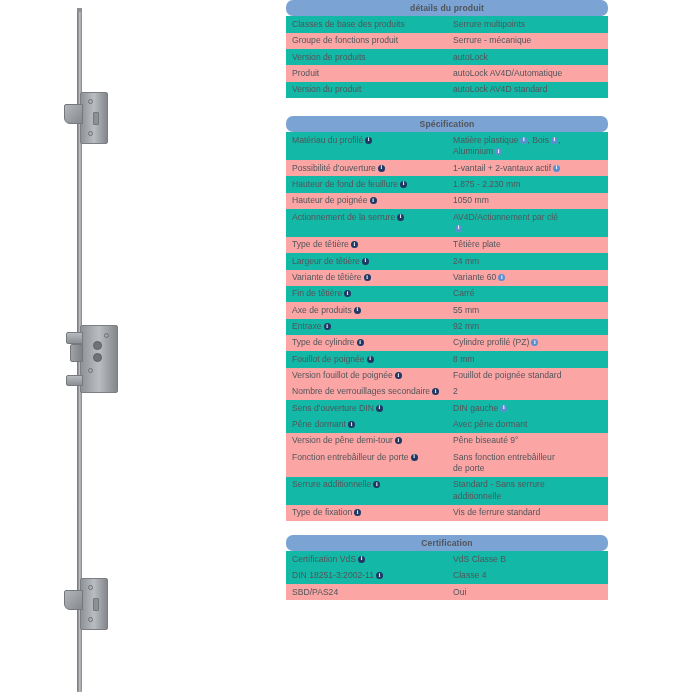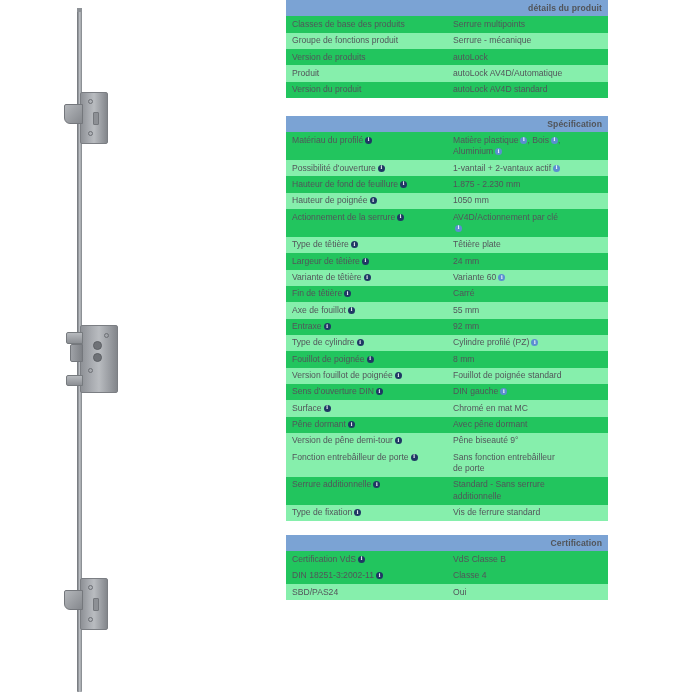--- a/index.html
+++ b/index.html
@@ -117,32 +117,33 @@
     border-collapse: collapse;
     table-layout: fixed;
     margin: 0;
   }
   .section-head {
     background: #7ba3d4;
     color: #ffffff;
     font-size: 9.5px;
     font-weight: bold;
     padding: 4px 6px 4px 6px;
-    text-align: right;
+    text-align: center;
     letter-spacing: .1px;
+    border-radius: 7px;
   }
   .spec-table td {
     font-size: 8.6px;
     color: #52555a;
     padding: 2.5px 6px 2.5px 6px;
     line-height: 1.32;
     vertical-align: top;
   }
-  .spec-table tr.r-odd td { background: #22c55e; }
-  .spec-table tr.r-even td { background: #86efac; }
+  .spec-table tr.r-odd td { background: #14b8a6; }
+  .spec-table tr.r-even td { background: #fca5a5; }
   td.lbl { width: 172px; text-align: left; }
   td.val { width: 150px; text-align: left; }
 
   .info-icon {
     display: inline-block;
     width: 7px;
     height: 7px;
     border-radius: 50%;
     background: #1f3864;
     position: relative;
@@ -263,46 +264,46 @@
     </tr>
     <tr class="r-even">
       <td class="lbl"><span>Variante de têtière</span><span class="info-icon"></span></td>
       <td class="val"><span>Variante 60</span><span class="info-icon light"></span></td>
     </tr>
     <tr class="r-odd">
       <td class="lbl"><span>Fin de têtière</span><span class="info-icon"></span></td>
       <td class="val">Carré</td>
     </tr>
     <tr class="r-even">
-      <td class="lbl"><span>Axe de fouillot</span><span class="info-icon"></span></td>
+      <td class="lbl"><span>Axe de produits</span><span class="info-icon"></span></td>
       <td class="val">55 mm</td>
     </tr>
     <tr class="r-odd">
       <td class="lbl"><span>Entraxe</span><span class="info-icon"></span></td>
       <td class="val">92 mm</td>
     </tr>
     <tr class="r-even">
       <td class="lbl"><span>Type de cylindre</span><span class="info-icon"></span></td>
       <td class="val"><span>Cylindre profilé (PZ)</span><span class="info-icon light"></span></td>
     </tr>
     <tr class="r-odd">
       <td class="lbl"><span>Fouillot de poignée</span><span class="info-icon"></span></td>
       <td class="val">8 mm</td>
     </tr>
     <tr class="r-even">
       <td class="lbl"><span>Version fouillot de poignée</span><span class="info-icon"></span></td>
       <td class="val">Fouillot de poignée standard</td>
     </tr>
+    <tr class="r-even">
+      <td class="lbl"><span>Nombre de verrouillages secondaire</span><span class="info-icon"></span></td>
+      <td class="val">2</td>
+    </tr>
     <tr class="r-odd">
       <td class="lbl"><span>Sens d'ouverture DIN</span><span class="info-icon"></span></td>
       <td class="val"><span>DIN gauche</span><span class="info-icon light"></span></td>
-    </tr>
-    <tr class="r-even">
-      <td class="lbl"><span>Surface</span><span class="info-icon"></span></td>
-      <td class="val">Chromé en mat MC</td>
     </tr>
     <tr class="r-odd">
       <td class="lbl"><span>Pêne dormant</span><span class="info-icon"></span></td>
       <td class="val">Avec pêne dormant</td>
     </tr>
     <tr class="r-even">
       <td class="lbl"><span>Version de pêne demi-tour</span><span class="info-icon"></span></td>
       <td class="val">Pêne biseauté 9°</td>
     </tr>
     <tr class="r-even">

